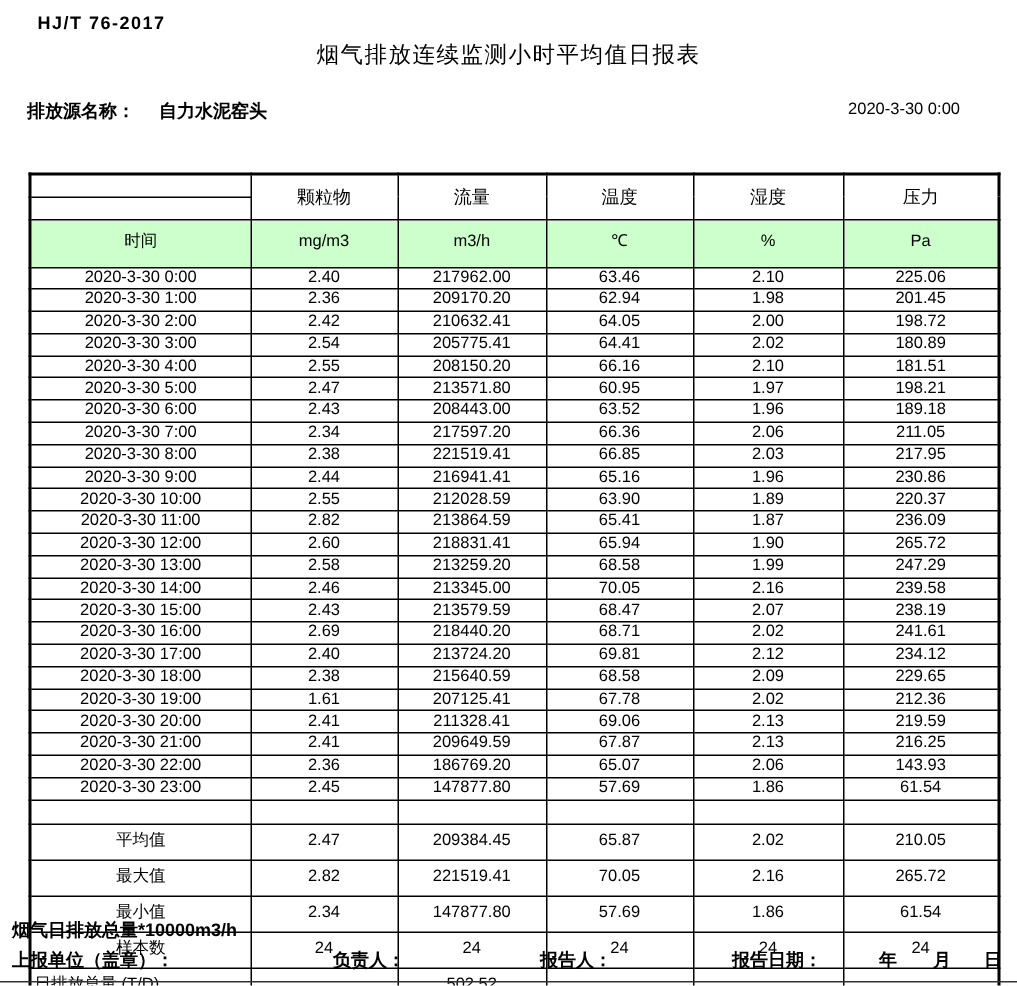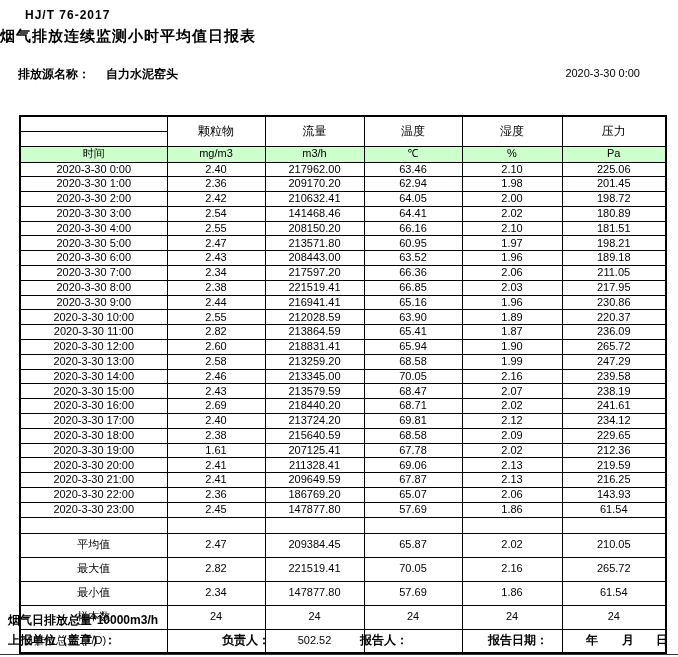--- a/index.html
+++ b/index.html
@@ -10,21 +10,21 @@
     color:#000;
     position:relative;
     overflow:hidden;
   }
   .std {
     position:absolute; left:25px; top:8px;
     font-weight:bold; font-size:12px; letter-spacing:1px;text-align:right;
   }
   .title {
     position:absolute; top:27px; left:0; width:100%;
-    text-align:left; font-weight:bold; font-size:15px; letter-spacing:1px;
+    text-align:center; font-weight:normal; font-size:15px; letter-spacing:1px;
   }
   .src-row { position:absolute; top:66px; left:18px; font-weight:bold; font-size:12px; }
   .src-name { margin-left:16px; }
   .datetime { position:absolute; top:67px; right:38px; font-size:11px; font-weight:normal; }
 
   table.report {
     position:absolute; left:19px; top:115px; width:646px;
     border-collapse:collapse; table-layout:fixed;
     font-size:11px;
     border:2px solid #000;
@@ -35,21 +35,21 @@
     padding:0 2px;
     height:15px;
     line-height:1.05;
     font-weight:normal;
     white-space:nowrap;
     overflow:hidden;
   }
   tr.hdr-top td, tr.hdr-top th { height:15px; }
   tr.hdr-top th { font-size:12px; }
   tr.hdr-top2 td { height:15px; }
-  tr.units-row td { background:var(--hdr-bg, #ccffcc); height:16px; }
+  tr.units-row td { background:var(--hdr-bg, #ccffcc); height:32px; }
   tbody.data tr td { height:14.8px; }
   tr.spacer-row td { height:16px; }
   tbody.summary tr td { height:24px; }
   tbody.summary tr:last-child td.label { text-align:left; padding-left:2px; }
 
   .note {
     position:absolute; left:8px; top:612px;
     font-weight:bold; font-size:12px;
   }
   .sig { position:absolute; top:632px; font-weight:bold; font-size:12px; }
@@ -127,21 +127,21 @@
     <td>2020-3-30 2:00</td>
     <td>2.42</td>
     <td>210632.41</td>
     <td>64.05</td>
     <td>2.00</td>
     <td>198.72</td>
   </tr>
       <tr>
     <td>2020-3-30 3:00</td>
     <td>2.54</td>
-    <td>141468.46</td>
+    <td>205775.41</td>
     <td>64.41</td>
     <td>2.02</td>
     <td>180.89</td>
   </tr>
       <tr>
     <td>2020-3-30 4:00</td>
     <td>2.55</td>
     <td>208150.20</td>
     <td>66.16</td>
     <td>2.10</td>

